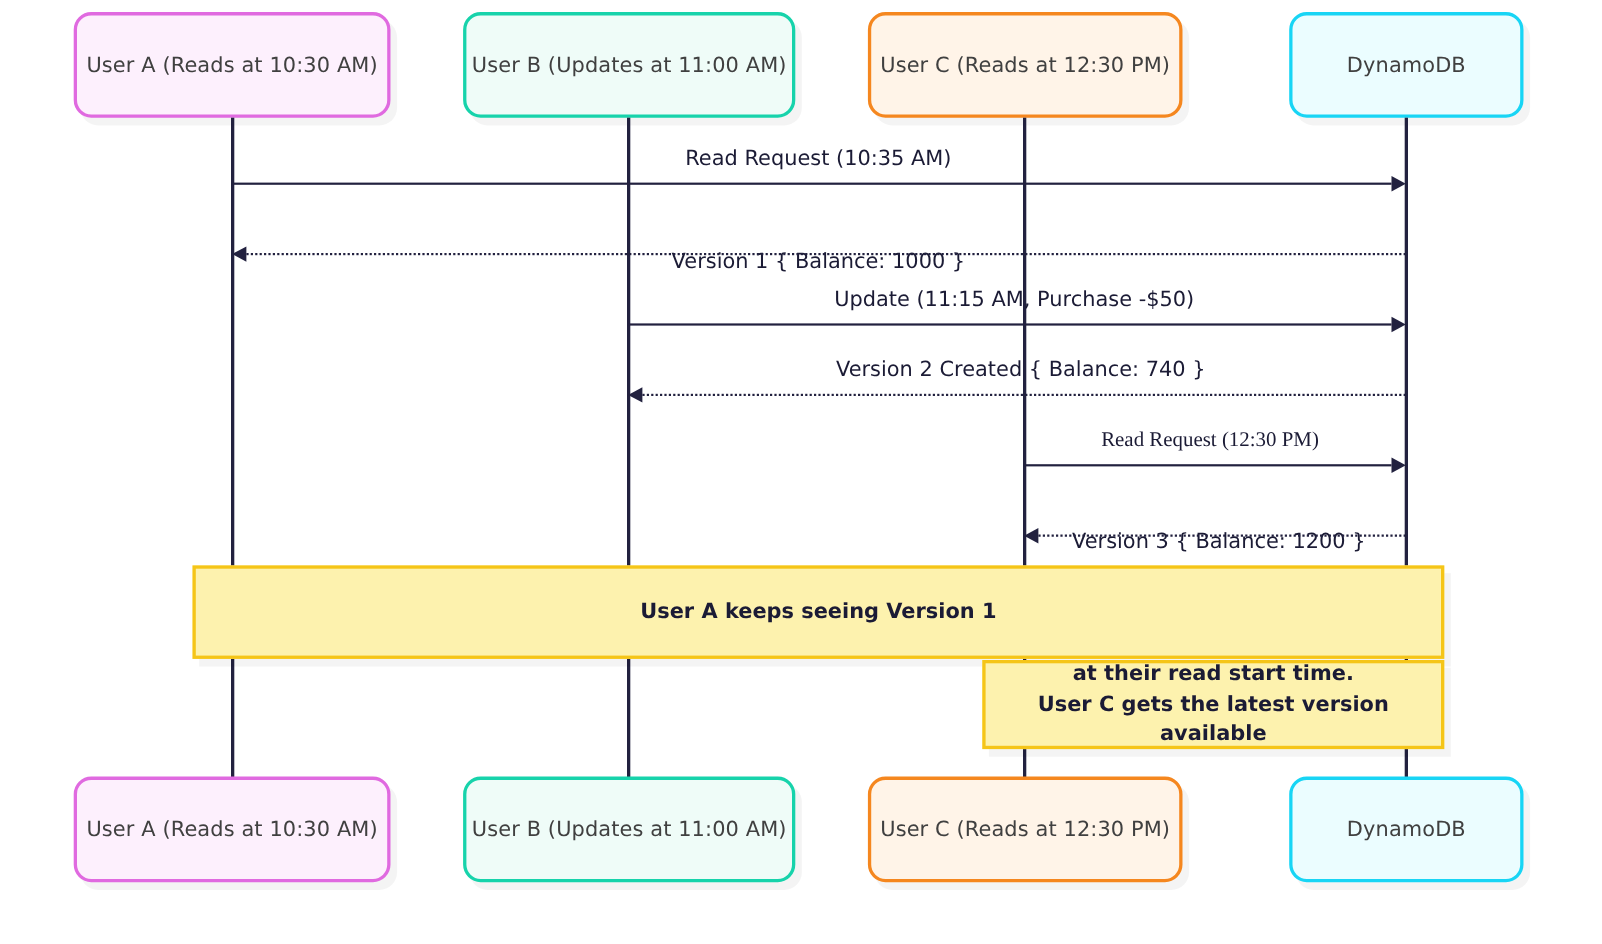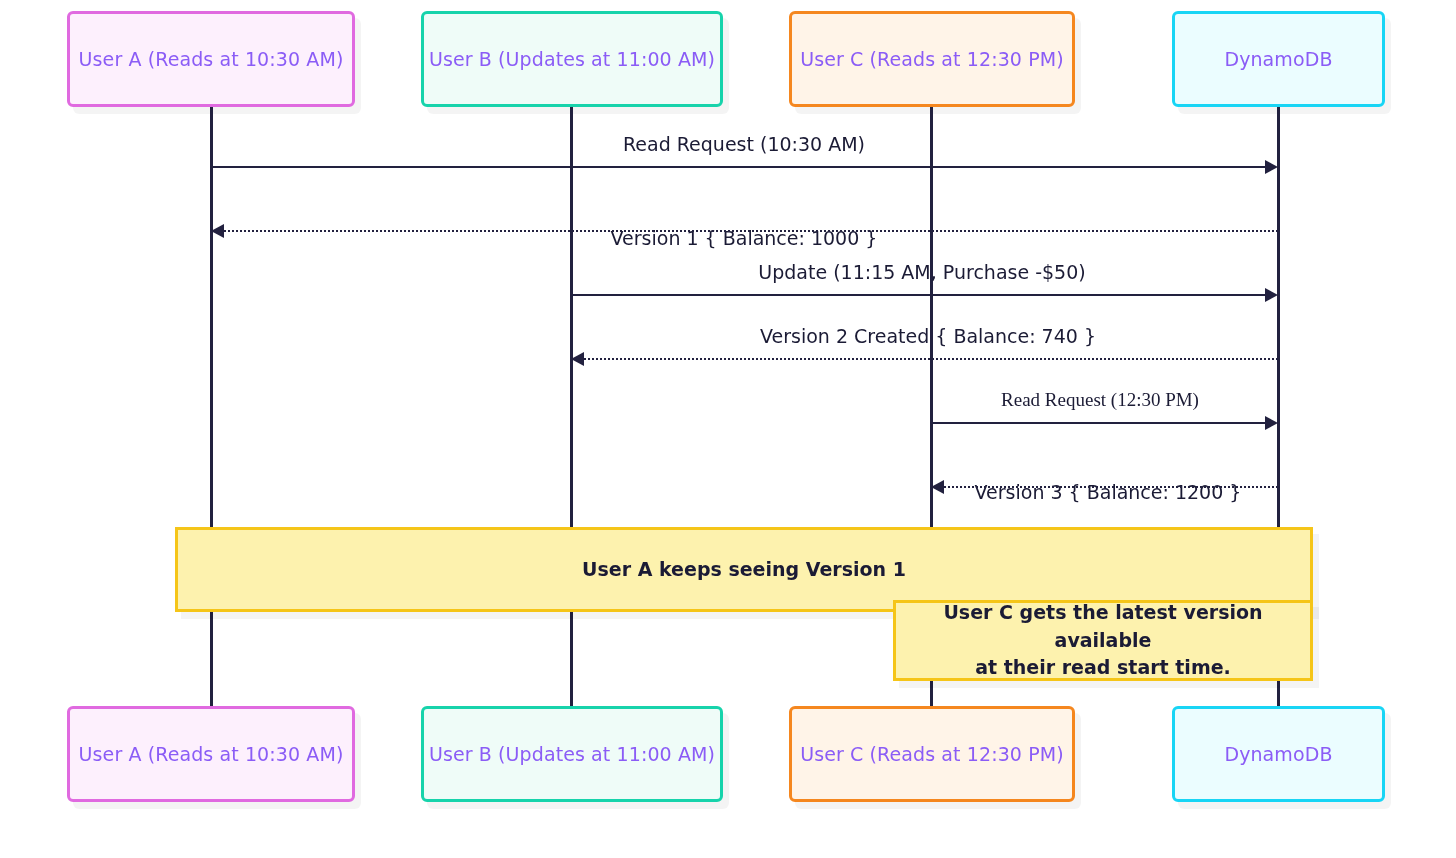--- a/index.html
+++ b/index.html
@@ -9,25 +9,25 @@
     font-family:"DejaVu Sans","Liberation Sans",sans-serif;
     overflow:hidden;
   }
   #stage{position:relative;width:1456px;height:858px;}
 
   
   .actor{
     position:absolute;
     box-sizing:border-box;
     border-width:3px;border-style:solid;
-    border-radius:6px;
+    border-radius:16px;
     display:flex;align-items:center;justify-content:center;
     text-align:center;
     font-size:19px;
-    color:#8b5cf6;
+    color:#404040;
     letter-spacing:.1px;
     box-shadow:6px 7px 0 0 rgba(0,0,0,.045);
   }
   .actor-label{pointer-events:none;white-space:nowrap;}
 
   
   .lifeline{
     position:absolute;
     width:3px;
     background:#22213f;
@@ -95,21 +95,21 @@
 
   <div class="actor" style="left:1172px;top:11px;width:213px;height:96px;border-color:#18d5f5;background:#ebfdff;">
     <span class="actor-label">DynamoDB</span>
   </div>
 
   <div class="lifeline" style="left:210px;top:107px;height:600px;"></div>
   <div class="lifeline" style="left:570px;top:107px;height:600px;"></div>
   <div class="lifeline" style="left:930px;top:107px;height:600px;"></div>
   <div class="lifeline" style="left:1277px;top:107px;height:600px;"></div>
 
-  <div class="msg-label" style="left:744px;top:133px;">Read Request (10:30 AM)</div>
+  <div class="msg-label" style="left:744px;top:133px;">Read Request (10:35 AM)</div>
   <div class="msg-line" style="left:211px;top:166px;width:1054px;"></div>
   <div class="arrow-head right" style="left:1265px;top:160px;"></div>
 
   <div class="msg-label" style="left:744px;top:197px;margin-top:30px;">Version 1 { Balance: 1000 }</div>
   <div class="msg-line dashed" style="left:224px;top:230px;width:1054px;"></div>
   <div class="arrow-head left" style="left:211px;top:224px;"></div>
 
   <div class="msg-label" style="left:922px;top:261px;">Update (11:15 AM, Purchase -$50)</div>
   <div class="msg-line" style="left:571px;top:294px;width:694px;"></div>
   <div class="arrow-head right" style="left:1265px;top:288px;"></div>
@@ -119,30 +119,30 @@
   <div class="arrow-head left" style="left:571px;top:352px;"></div>
 
   <div class="msg-label" style="left:1100px;top:389px;font-family:Liberation Serif, serif;">Read Request (12:30 PM)</div>
   <div class="msg-line" style="left:931px;top:422px;width:334px;"></div>
   <div class="arrow-head right" style="left:1265px;top:416px;"></div>
 
   <div class="msg-label" style="left:1108px;top:453px;margin-top:28px;">Version 3 { Balance: 1200 }</div>
   <div class="msg-line dashed" style="left:944px;top:486px;width:334px;"></div>
   <div class="arrow-head left" style="left:931px;top:480px;"></div>
 
-  <div class="note" style="left:175px;top:527px;width:1138px;height:85px;">
+  <div class="note" style="left:175px;top:514px;width:1138px;height:85px;">
     <div>
       <span>User A keeps seeing Version 1</span>
     </div>
   </div>
 
   <div class="note" style="left:893px;top:600px;width:420px;height:81px;">
     <div>
+      <span>at their read start time.</span>
       <span>User C gets the latest version available</span>
-      <span>at their read start time.</span>
     </div>
   </div>
 
   <div class="actor" style="left:67px;top:706px;width:288px;height:96px;border-color:#e06ae0;background:#fdf0fd;">
     <span class="actor-label">User A (Reads at 10:30 AM)</span>
   </div>
 
   <div class="actor" style="left:421px;top:706px;width:302px;height:96px;border-color:#17d3ab;background:#effcf8;">
     <span class="actor-label">User B (Updates at 11:00 AM)</span>
   </div>

